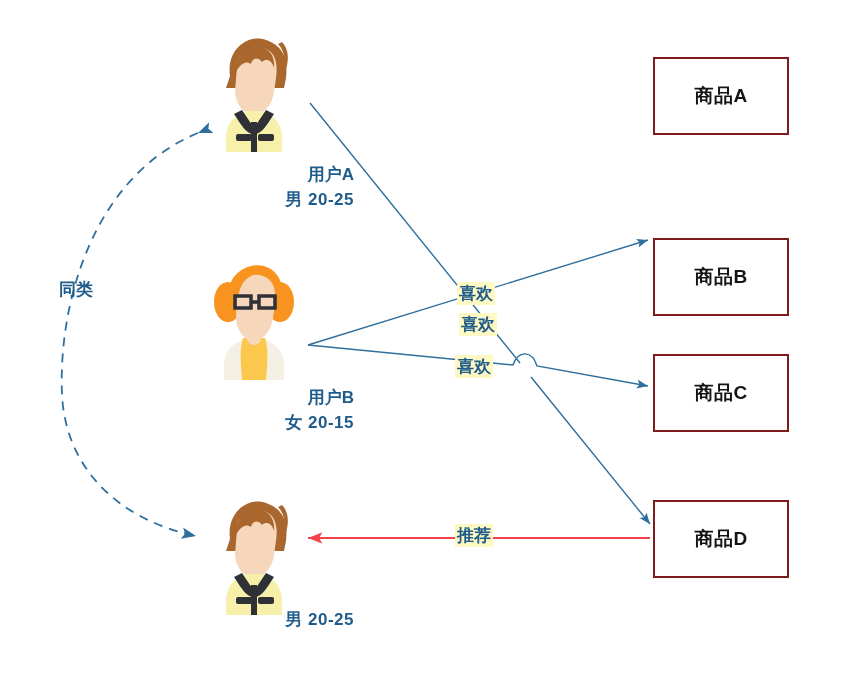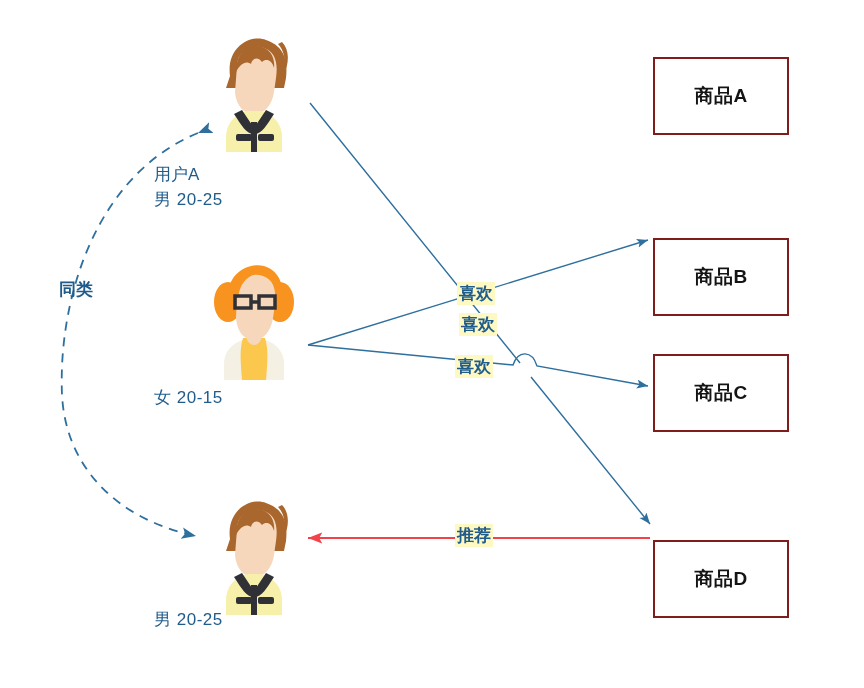--- a/index.html
+++ b/index.html
@@ -25,23 +25,23 @@
     font-size:19px;
     font-weight:bold;
     color:#141414;
     letter-spacing:.5px;
   }
 
   
   .caption{
     position:absolute;
     width:200px;
-    text-align:left;
+    text-align:right;
     color:#1F5C8B;
-    font-weight:normal;
+    font-weight:bold;
     line-height:1.45;
   }
   .caption .name{font-size:17px;display:block;}
   .caption .meta{font-size:17px;display:block;letter-spacing:.5px;}
 
   
   .edge-label{
     position:absolute;
     color:#1F5C8B;
     font-size:17px;
@@ -116,40 +116,41 @@
   <rect x="40" y="104" width="16" height="7" rx="2" fill="#2F3136"></rect>
   <rect x="62" y="104" width="16" height="7" rx="2" fill="#2F3136"></rect>
 </svg>
 
 <div class="caption" style="left:154px;top:163px;">
   <span class="name">用户A</span>
   <span class="meta">男 20-25</span>
 </div>
 
 <div class="caption" style="left:154px;top:386px;">
+  <span class="name">用户B</span>
   <span class="meta">女 20-15</span>
 </div>
 
 <div class="caption" style="left:154px;top:608px;">
   <span class="meta">男 20-25</span>
 </div>
 
 <div class="product-box" style="left:653px;top:57px;">
   <span class="product-label">商品A</span>
 </div>
 
 <div class="product-box" style="left:653px;top:205px;margin-top:33px;">
   <span class="product-label">商品B</span>
 </div>
 
 <div class="product-box" style="left:653px;top:354px;">
   <span class="product-label">商品C</span>
 </div>
 
-<div class="product-box" style="left:653px;top:500px;margin-top:40px;">
+<div class="product-box" style="left:653px;top:500px;">
   <span class="product-label">商品D</span>
 </div>
 
 <div class="edge-label" style="left:33px;top:278px;background:transparent;margin-left:24px;">同类</div>
 
 <div class="edge-label" style="left:457px;top:282px;">喜欢</div>
 
 <div class="edge-label" style="left:459px;top:313px;">喜欢</div>
 
 <div class="edge-label" style="left:455px;top:355px;">喜欢</div>

